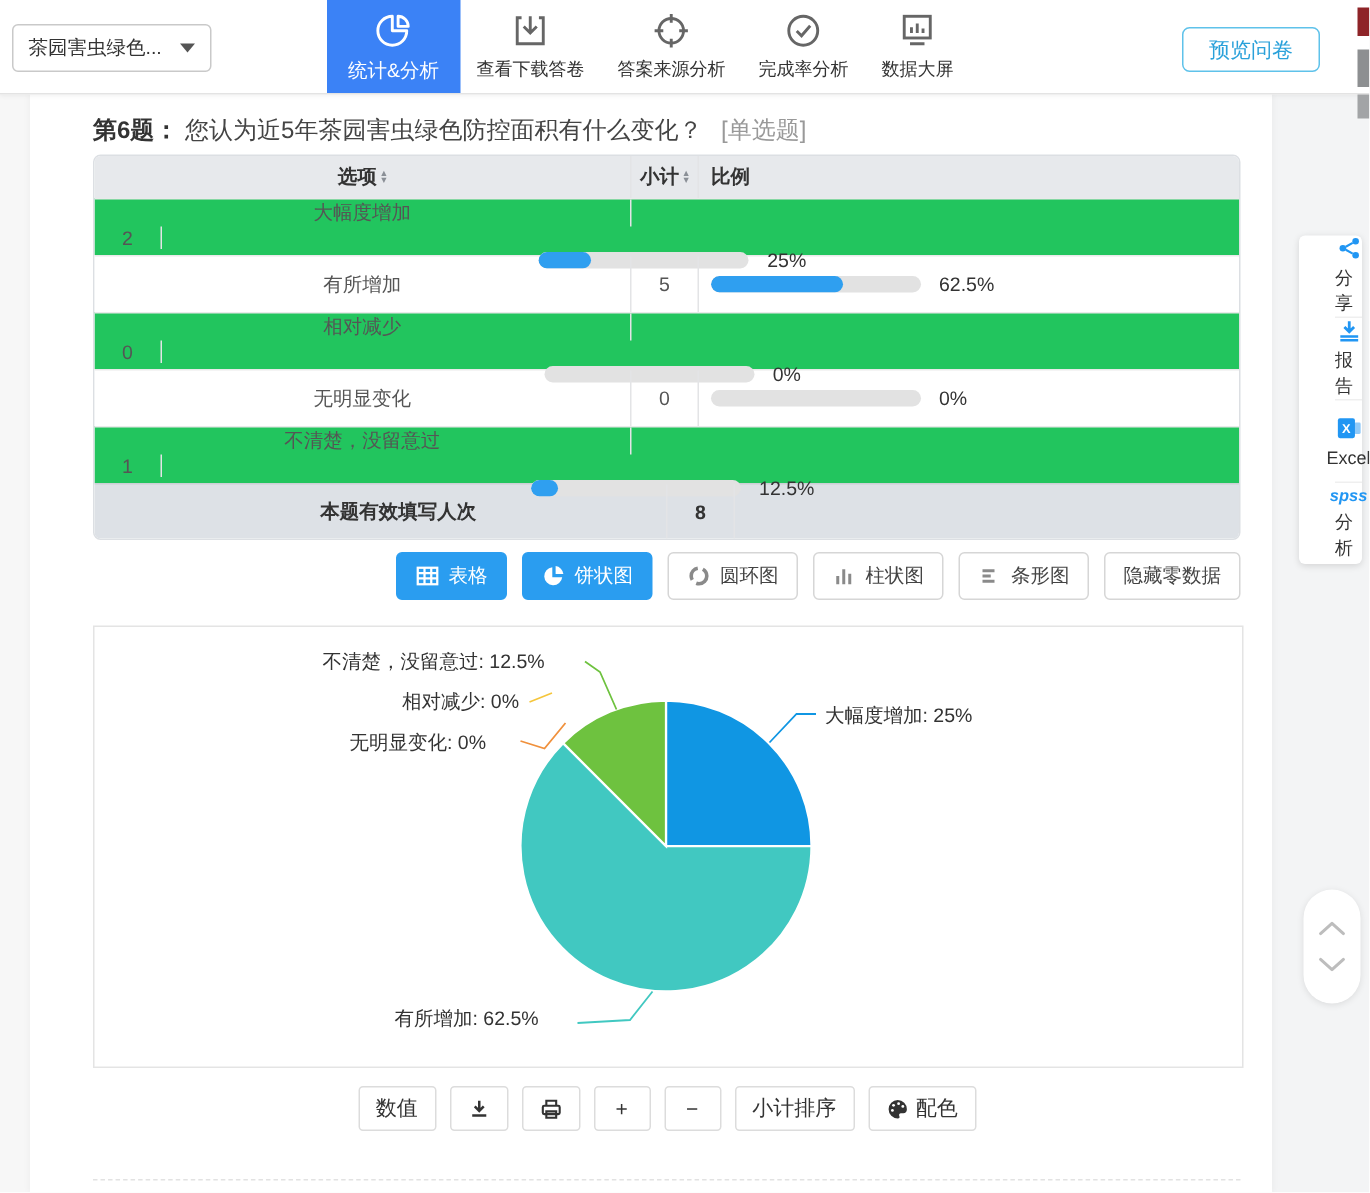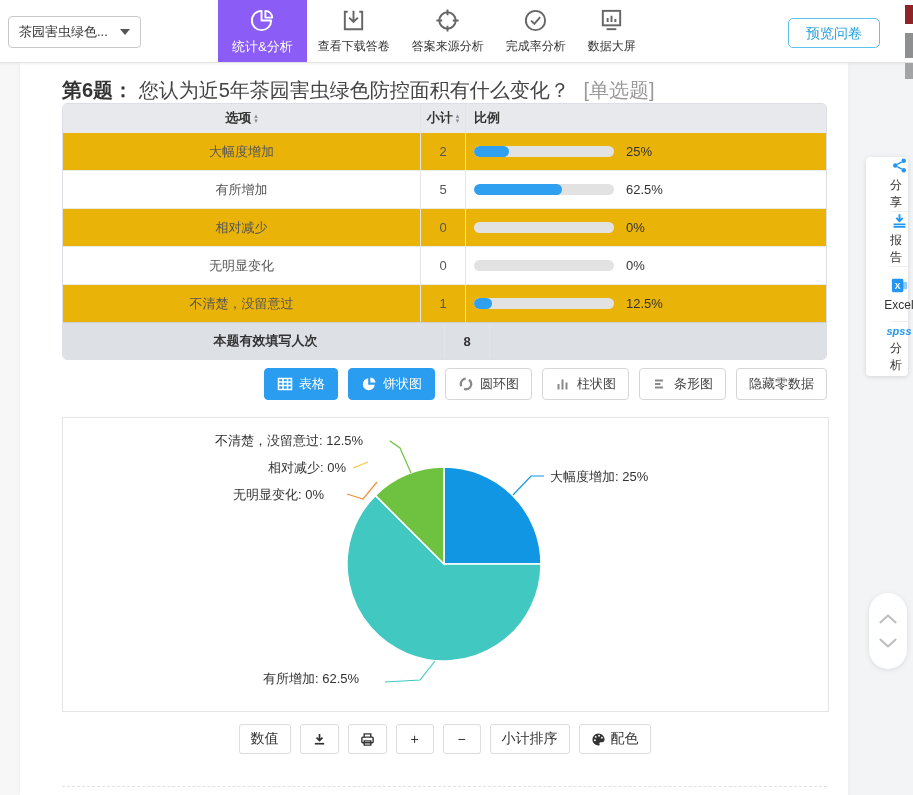--- a/index.html
+++ b/index.html
@@ -5,44 +5,44 @@
   html,body{margin:0;padding:0;background:#fff;}
   #app{position:relative;width:913px;height:795px;background:#fbfbfb;font-family:"Liberation Sans","DejaVu Sans",sans-serif;overflow:hidden;}
 
   
   .topbar{position:absolute;left:0;top:0;width:913px;height:62px;background:#fff;border-bottom:1px solid #e3e3e3;box-shadow:0 1px 3px rgba(0,0,0,.06);z-index:6;}
   .survey-select{position:absolute;left:8px;top:16px;width:133px;height:32px;border:1px solid #c9c9c9;border-radius:4px;background:#fff;display:flex;align-items:center;justify-content:space-between;padding:0 10px;font-size:13px;color:#333;cursor:pointer;box-sizing:border-box;}
   .caret{width:0;height:0;border-left:5px solid transparent;border-right:5px solid transparent;border-top:6px solid #555;}
   .tabs{position:absolute;left:218px;top:0;height:62px;display:flex;align-items:stretch;}
   .tab{display:flex;flex-direction:column;align-items:center;justify-content:center;gap:4px;padding:0 11px;font-size:12px;color:#333;cursor:pointer;}
   .tab svg{width:27px;height:27px;color:#666;}
-  .tab.active{background:#8b5cf6;color:#fff;font-size:13px;padding:0 14px;}
+  .tab.active{background:#3b82f6;color:#fff;font-size:13px;padding:0 14px;}
   .tab.active svg{color:#fff;}
   .preview-btn{position:absolute;right:33px;top:18px;height:30px;line-height:28px;padding:0 17px;border:1px solid #5fc2ea;border-radius:5px;color:#2aa1da;font-size:14px;background:#fff;cursor:pointer;box-sizing:border-box;}
 
   
   .edge-strip{position:absolute;right:0;width:8px;z-index:9;}
   .edge-red{top:5px;height:19px;background:#8e2428;}
   .edge-g1{top:33px;height:25px;background:#8d8f91;}
   .edge-g2{top:63px;height:16px;background:#a2a4a6;}
 
   
   .left-gutter{position:absolute;left:0;top:62px;width:20px;height:733px;background:#f7f7f7;}
   .right-rail{position:absolute;left:848px;top:62px;width:65px;height:733px;background:#f3f4f5;}
   .card{position:absolute;left:20px;top:62px;width:828px;height:733px;background:#fff;box-shadow:0 0 5px rgba(0,0,0,.05);}
 
   
-  .question{position:absolute;left:42px;top:15px;font-size:20px;color:#444;white-space:nowrap;}
+  .question{position:absolute;left:42px;top:15px;font-size:16px;color:#444;white-space:nowrap;}
   .q-num{font-weight:bold;color:#333;}
   .q-tag{color:#999;margin-left:8px;}
 
   
   .stat-table{position:absolute;left:42px;top:41px;width:765px;border:1px solid #dcdfe3;border-radius:5px;overflow:hidden;box-sizing:border-box;}
   .t-row{display:flex;align-items:center;height:37px;font-size:13px;color:#555;background:#fff;border-top:1px solid #eaeaea;}
-  .t-row.alt{background:#eab308;}
+  .t-row.alt{background:#22c55e;flex-direction:column;}
   .t-head{height:28px;background:#e7e9ec;color:#333;border-top:none;font-size:13px;}
   .t-foot{height:36px;background:#dde1e6;font-weight:bold;color:#333;border-top:1px solid #ccd0d5;padding-left:24px;}
   .c-opt{width:358px;text-align:center;border-right:1px solid #e3e4e6;align-self:stretch;display:flex;align-items:center;justify-content:center;box-sizing:border-box;}
   .c-cnt{width:45px;text-align:center;border-right:1px solid #e3e4e6;align-self:stretch;display:flex;align-items:center;justify-content:center;box-sizing:border-box;}
   .c-ratio{flex:1;display:flex;align-items:center;padding-left:8px;}
   .t-head .c-ratio{font-weight:bold;}
   .t-head .c-opt,.t-head .c-cnt{font-weight:bold;}
   .sort{display:inline-flex;flex-direction:column;font-size:7px;line-height:5px;color:#8a8f96;margin-left:3px;}
   .bar-track{width:140px;height:11px;background:#e2e2e2;border-radius:6px;overflow:hidden;}
   .bar-fill{height:100%;background:#2f9ff0;border-radius:6px;}

